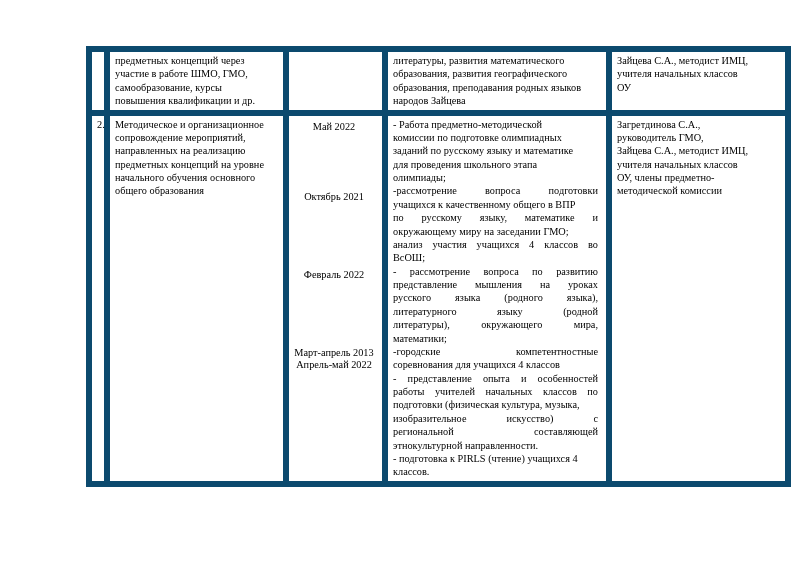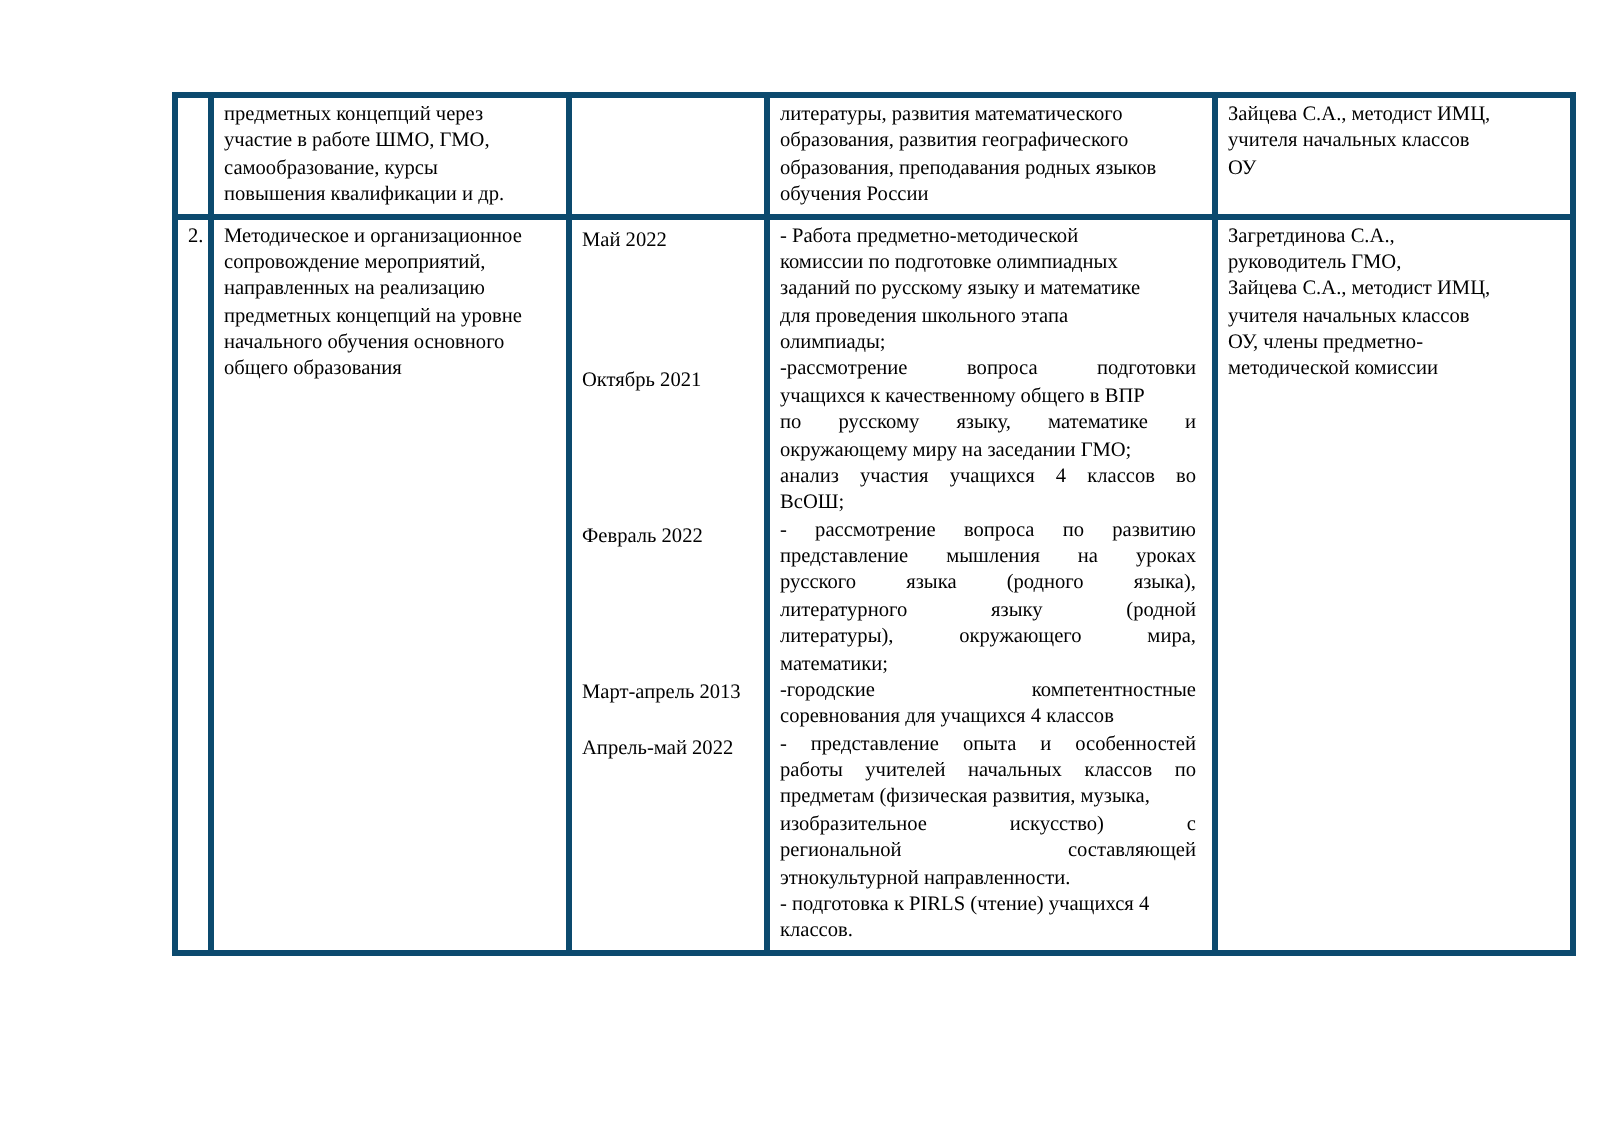--- a/index.html
+++ b/index.html
@@ -25,21 +25,21 @@
     position: absolute;
     left: 86px;
     top: 46px;
     width: 699px;
     border-collapse: collapse;
     table-layout: fixed;
     font-size: 10.3px;
     line-height: 1.30;
   }
   table.doc-table td {
-    border: 3px solid #0c4a6e;
+    border: 6px solid #0c4a6e;
     vertical-align: top;
     padding: 2px 8px 2px 5px;
   }
   col.c-num   { width: 18px; }
   col.c-name  { width: 179px; }
   col.c-date  { width: 99px; }
   col.c-body  { width: 224px; }
   col.c-resp  { width: 179px; }
 
   td.num { text-align: center; padding-left: 2px; padding-right: 2px; }
@@ -47,20 +47,21 @@
   td.body-cell { padding-top: 2px; }
 
   .line { display: block; white-space: pre-wrap; }
   .jfull { text-align: justify; text-align-last: justify; font-family: Liberation Serif, serif; }
 
   .date-stack { position: relative; height: 100%; }
   .date-item {
     position: absolute;
     left: 0;
     right: 0;
+    text-align: center;
     white-space: nowrap;
   }
   .para { margin: 0; }
 </style>
 </head>
 <body>
 
 <div class="page">
 
   <table class="doc-table">
@@ -81,21 +82,21 @@
           <span class="line">предметных концепций через</span>
           <span class="line">участие в работе ШМО, ГМО,</span>
           <span class="line">самообразование, курсы</span>
           <span class="line">повышения квалификации и др.</span>
         </td>
         <td class="date-cell"></td>
         <td class="body-cell">
           <span class="line">литературы, развития математического</span>
           <span class="line">образования, развития географического</span>
           <span class="line">образования, преподавания родных языков</span>
-          <span class="line">обучения России</span>
+          <span class="line">народов Зайцева</span>
         </td>
         <td>
           <span class="line">Зайцева С.А., методист ИМЦ,</span>
           <span class="line">учителя начальных классов</span>
           <span class="line">ОУ</span>
         </td>
       </tr>
 
       <tr>
         <td class="num">
@@ -108,21 +109,21 @@
           <span class="line">предметных концепций на уровне</span>
           <span class="line">начального обучения основного</span>
           <span class="line">общего образования</span>
         </td>
         <td class="date-cell">
           <div class="date-stack">
             <span class="date-item" style="top:2px">Май 2022</span>
             <span class="date-item" style="top:72px">Октябрь 2021</span>
             <span class="date-item" style="top:150px">Февраль 2022</span>
             <span class="date-item" style="top:228px">Март-апрель 2013</span>
-            <span class="date-item" style="top:256px">Апрель-май 2022</span>
+            <span class="date-item" style="top:240px">Апрель-май 2022</span>
           </div>
         </td>
         <td class="body-cell">
 
           <p class="para">
             <span class="line">- Работа предметно-методической</span>
             <span class="line">комиссии по подготовке олимпиадных</span>
             <span class="line">заданий по русскому языку и математике</span>
             <span class="line">для проведения школьного этапа</span>
             <span class="line">олимпиады;</span>
@@ -147,21 +148,21 @@
           </p>
 
           <p class="para">
             <span class="line jfull">-городские компетентностные</span>
             <span class="line">соревнования для учащихся 4 классов</span>
           </p>
 
           <p class="para">
             <span class="line jfull">- представление опыта и особенностей</span>
             <span class="line jfull">работы учителей начальных классов по</span>
-            <span class="line">предметам (физическая развития, музыка,</span>
+            <span class="line">подготовки (физическая культура, музыка,</span>
             <span class="line jfull">изобразительное искусство) с</span>
             <span class="line jfull">региональной составляющей</span>
             <span class="line">этнокультурной направленности.</span>
           </p>
 
           <p class="para">
             <span class="line">- подготовка к PIRLS (чтение) учащихся 4</span>
             <span class="line">классов.</span>
           </p>
 

